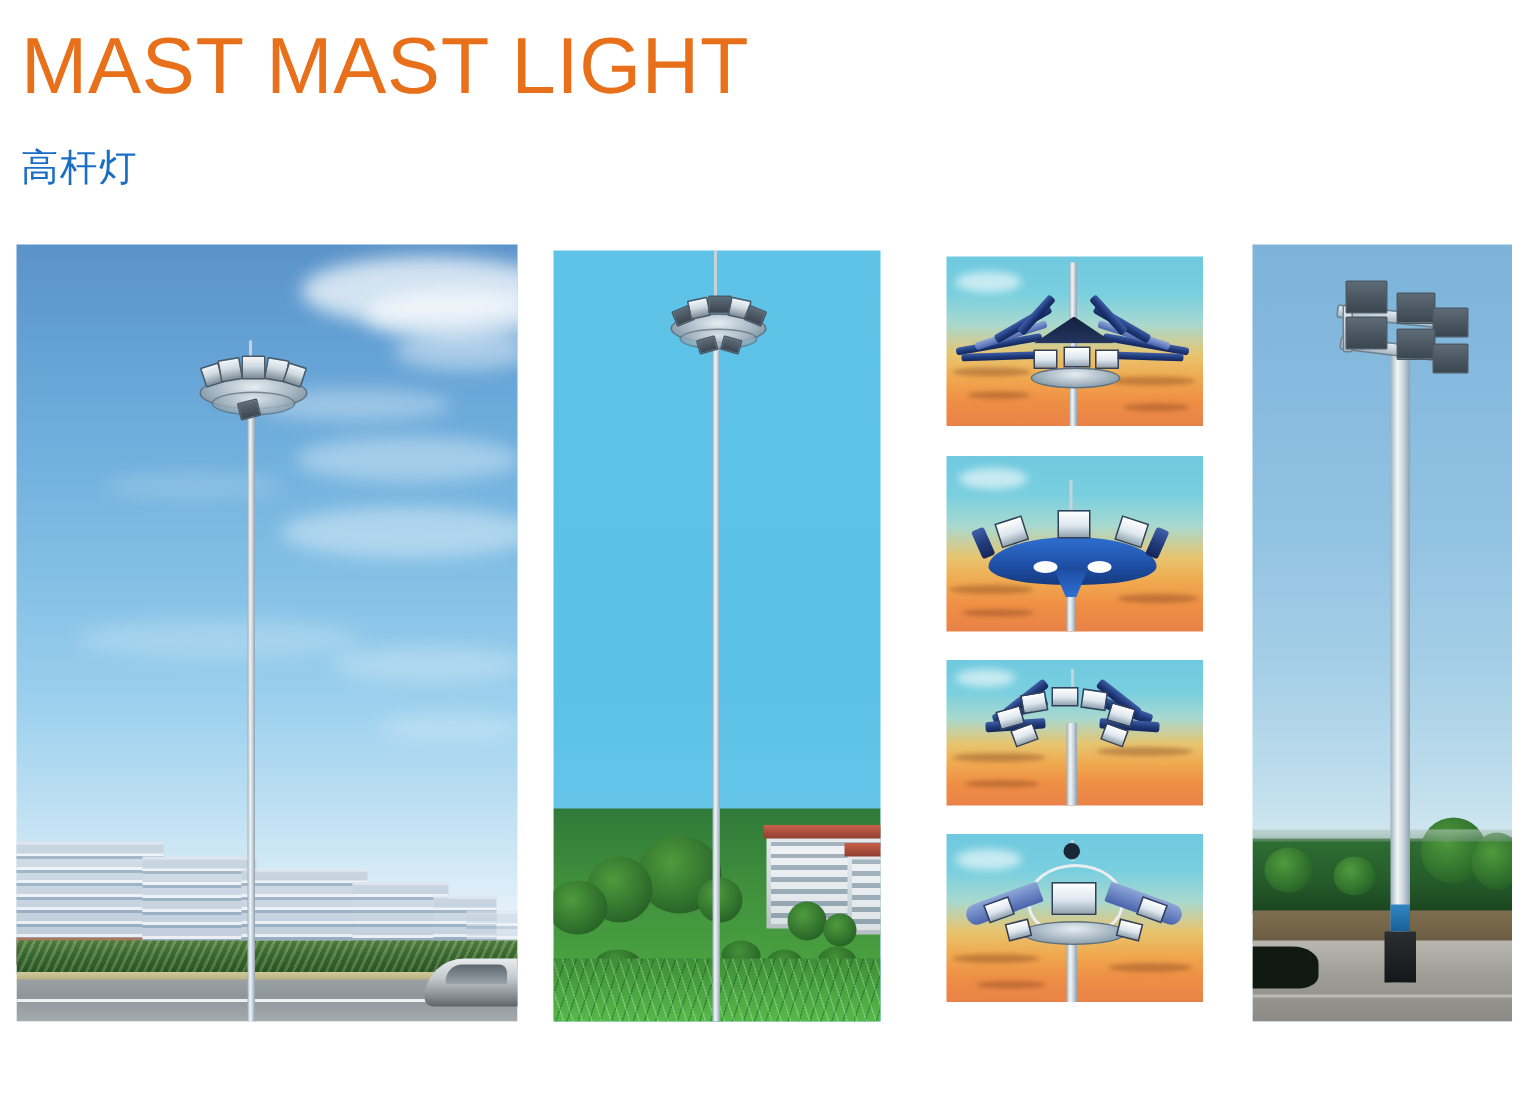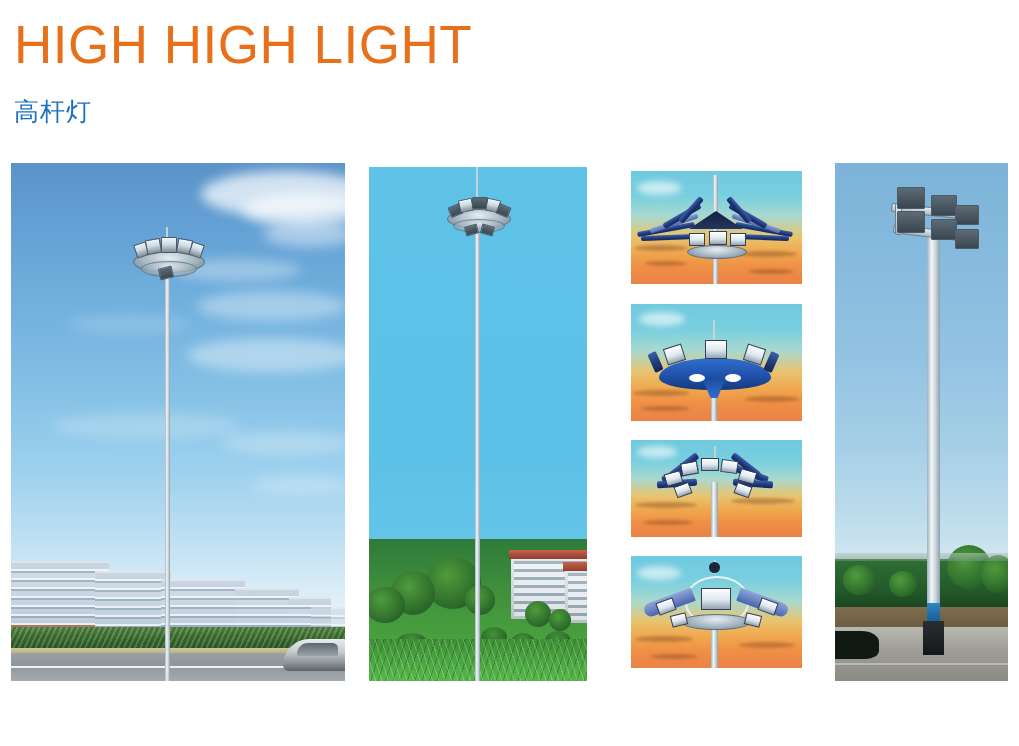--- a/index.html
+++ b/index.html
@@ -276,21 +276,21 @@
     position:absolute;
     background:linear-gradient(to bottom,#e8eef2,#a9b8c3);
     border:1px solid #6f818e;
     border-radius:2px;
   }
 </style>
 </head>
 <body>
 
 <div id="page-header">
-  <div id="main-title">HIGH HIGH LIGHT</div>
+  <div id="main-title">MAST MAST LIGHT</div>
   <div id="sub-title">高杆灯</div>
 </div>
 
 <div id="gallery">
 
   <div class="photo" id="photo-mast-street">
 
     <div class="cloud" style="left:190px;top:8px;width:170px;height:46px;"></div>
     <div class="cloud" style="left:232px;top:30px;width:120px;height:34px;opacity:.85;"></div>
     <div class="cloud" style="left:252px;top:58px;width:92px;height:26px;opacity:.6;"></div>

